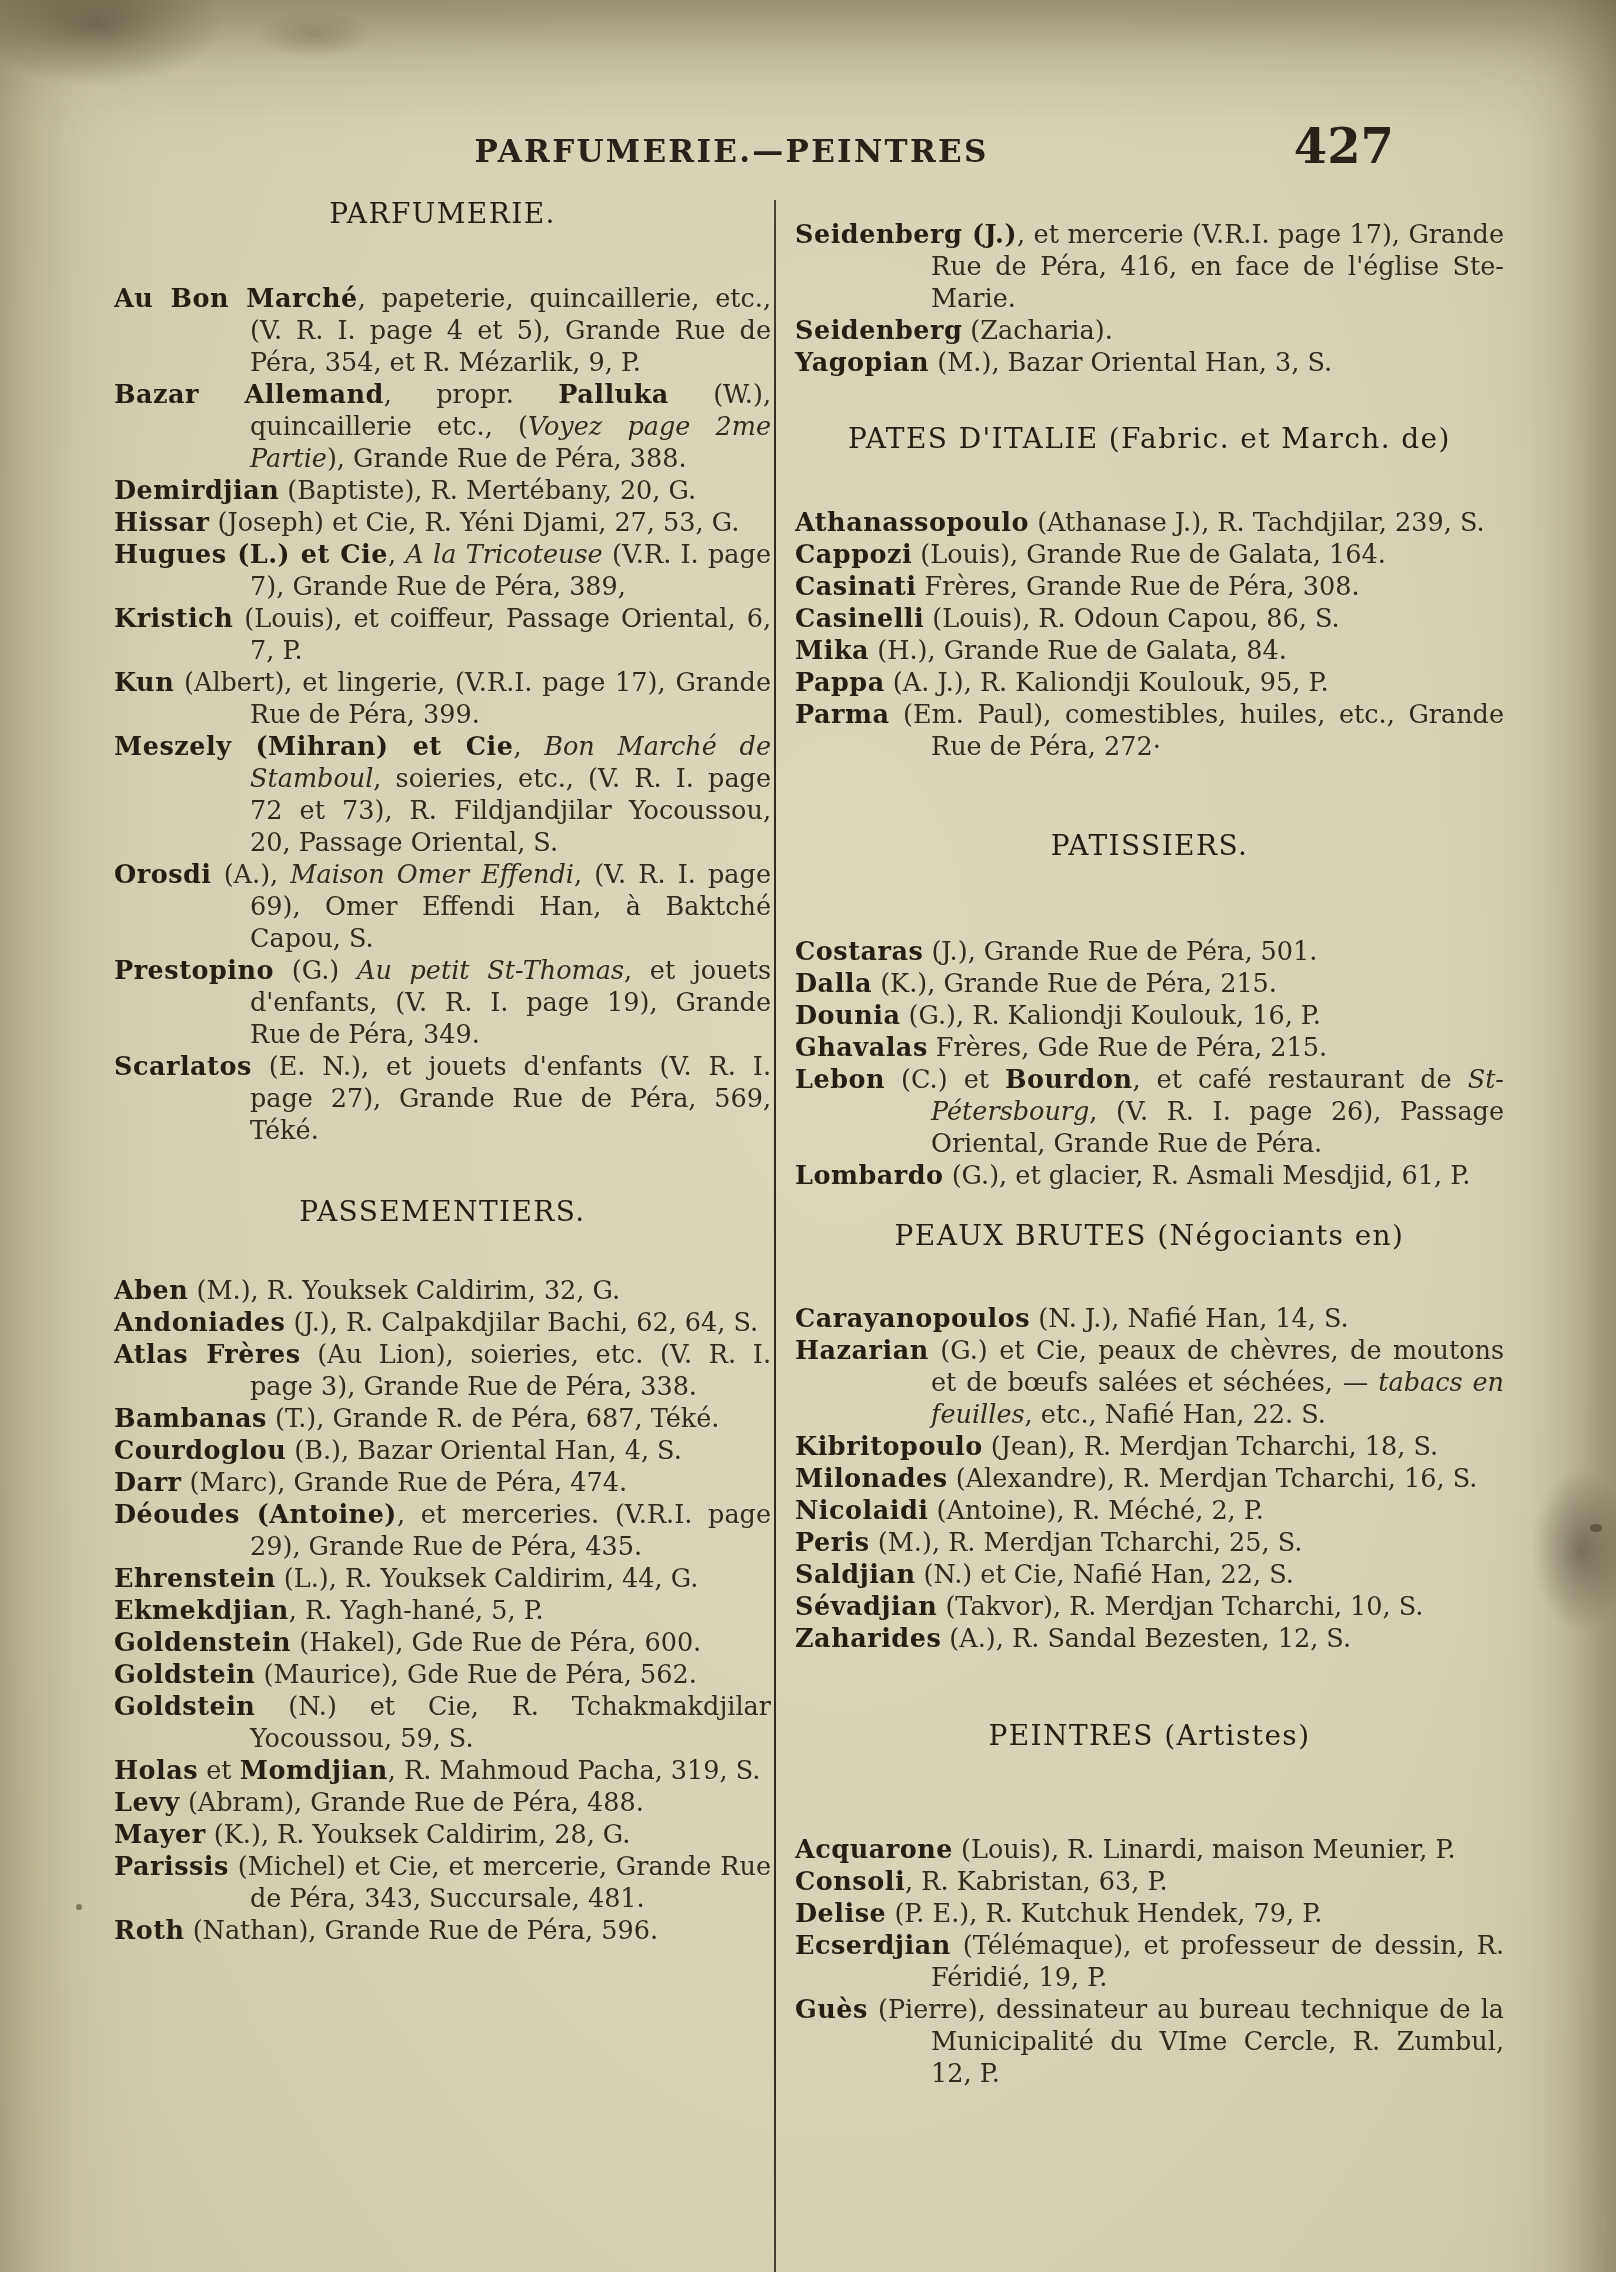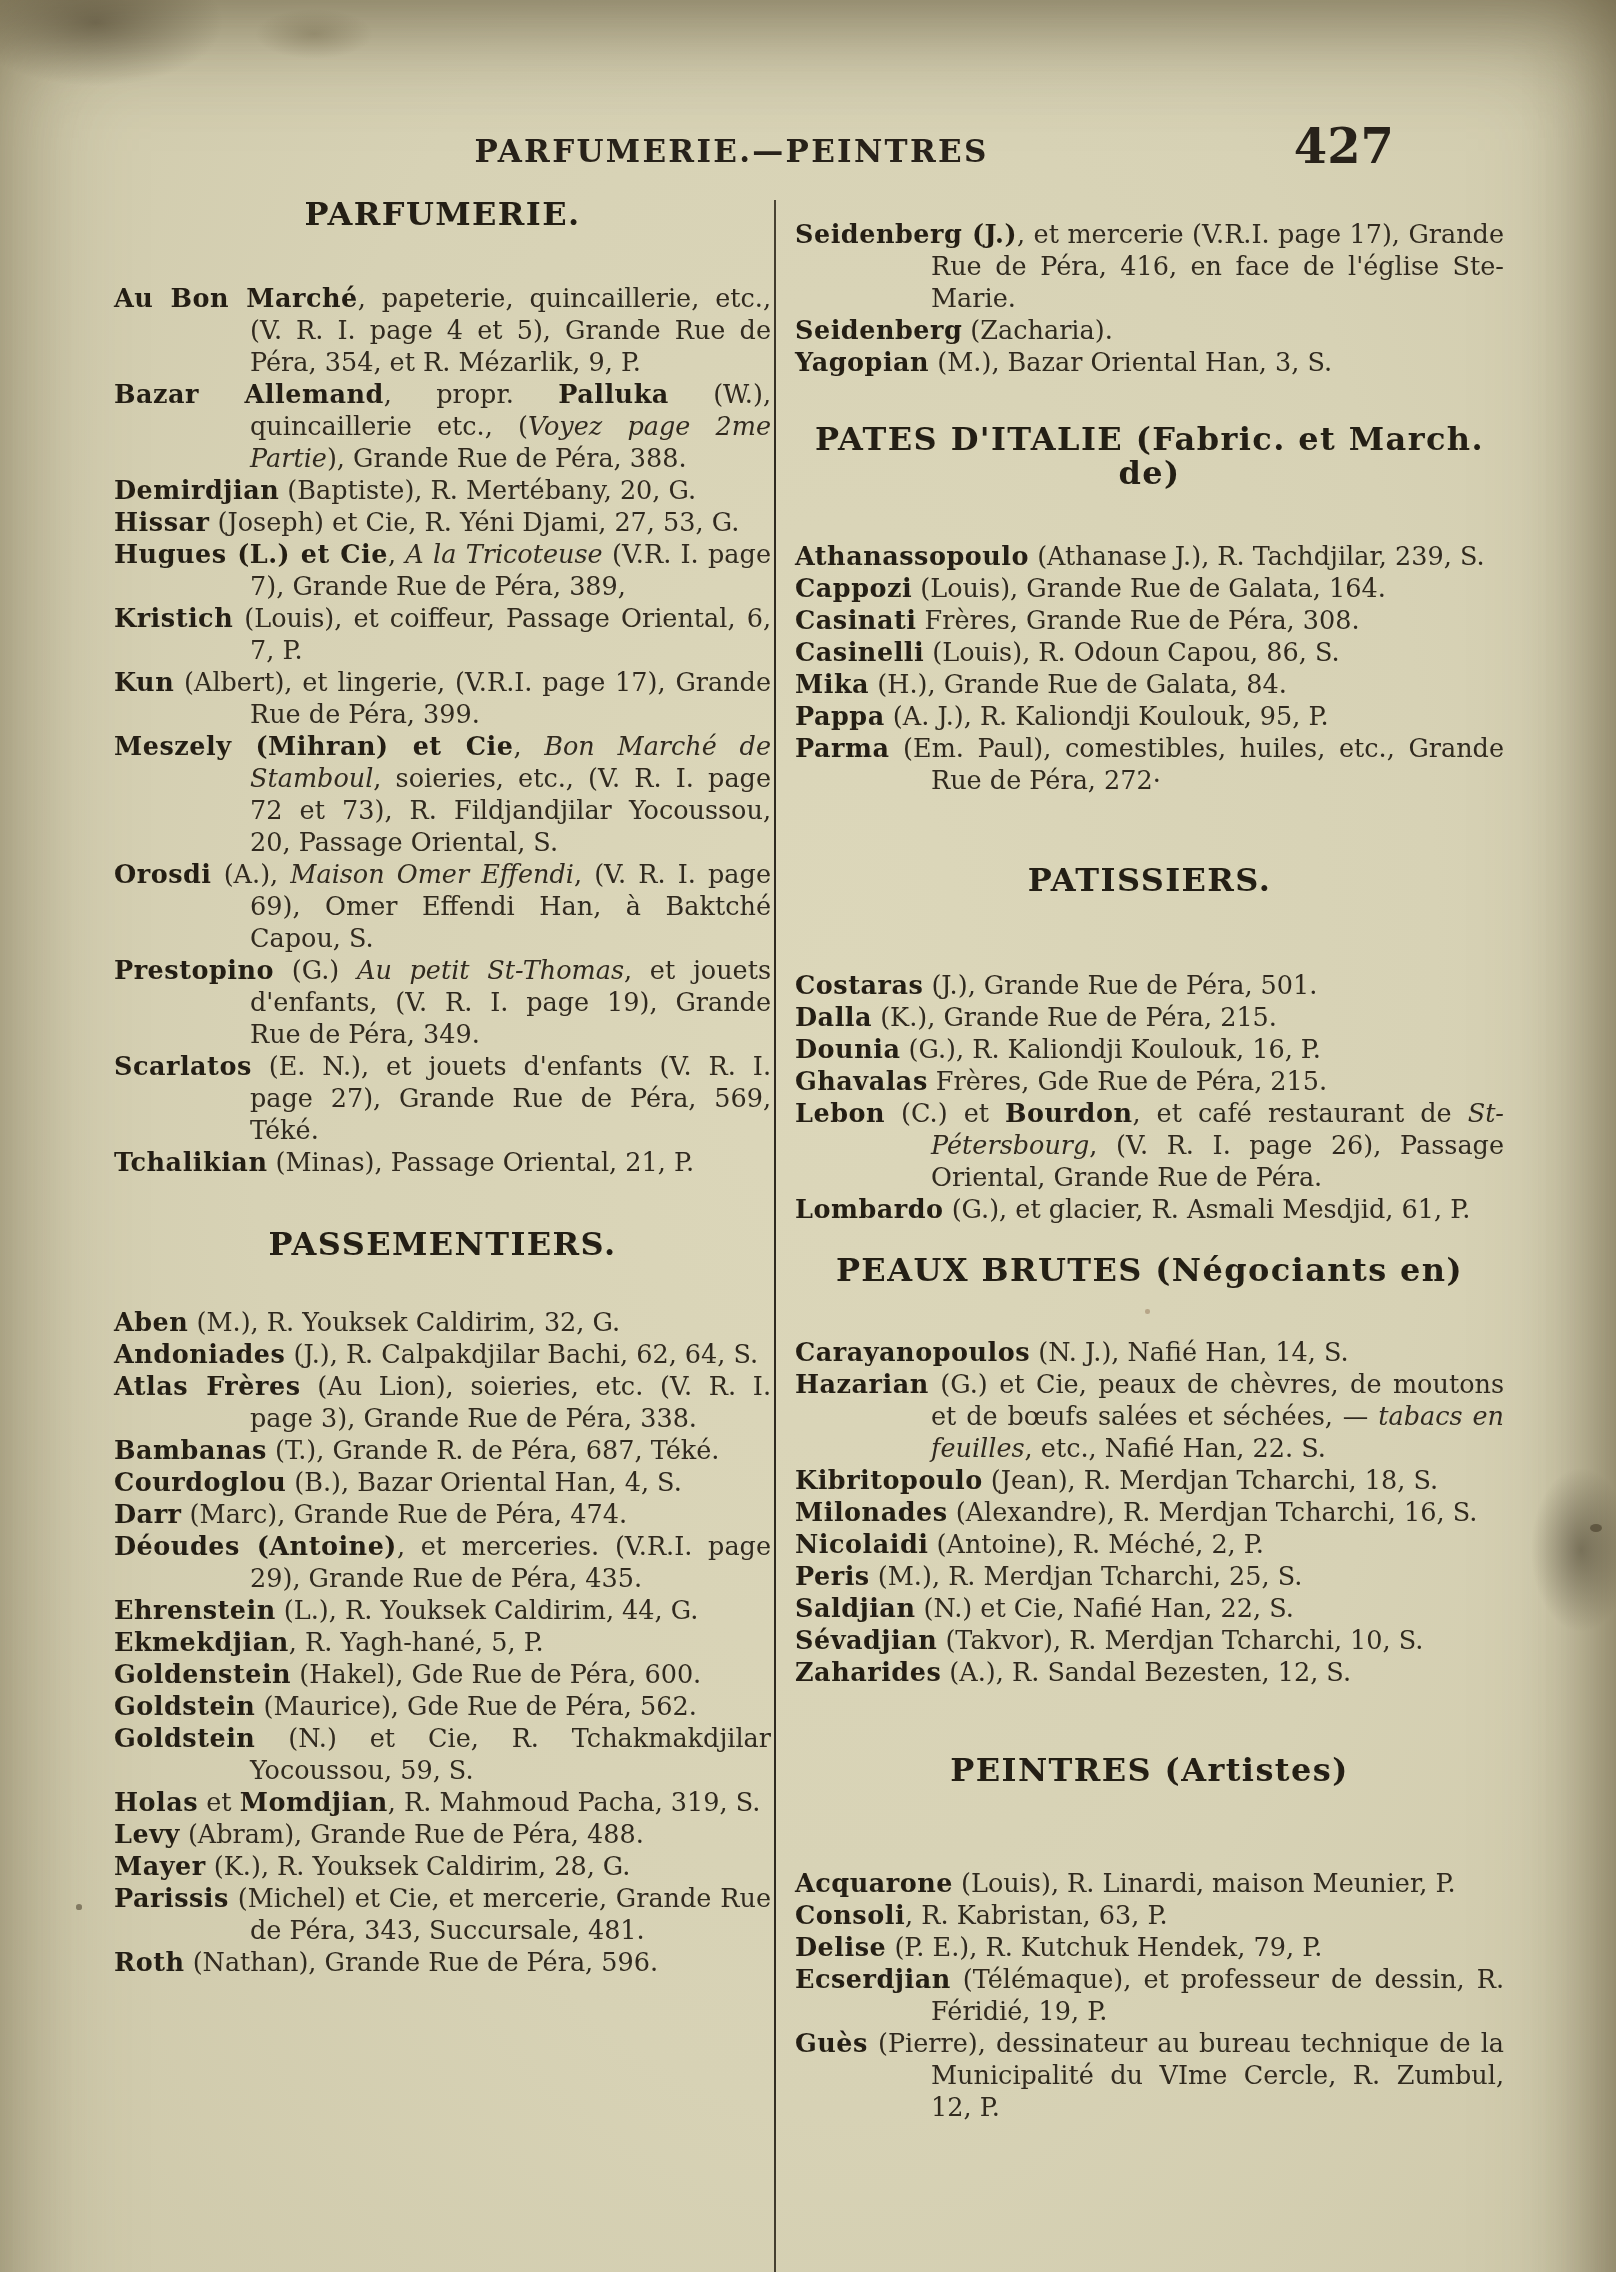--- a/index.html
+++ b/index.html
@@ -29,21 +29,21 @@
     font-size:48px;font-weight:bold;color:#28221a;
   }
   .col{position:absolute;font-size:25.5px;line-height:32px;}
   .col-left{left:114px;top:195px;width:657px;}
   .col-right{left:795px;top:218px;width:709px;}
   .divider{
     position:absolute;left:774px;top:200px;width:2.3px;height:2104px;
     background:linear-gradient(#4a4434,#2e2a20 12%,#2e2a20 88%,#4a4434);
   }
   .heading{
-    font-size:32px;font-weight:bold;text-align:center;
+    font-size:28px;font-weight:normal;text-align:center;
     letter-spacing:1.4px;color:#241f15;line-height:34px;
     margin:64px 0 55px;
   }
   .col-left .section:nth-child(1) .heading{margin:1.8px 0 51px;}
   .col-left .section:nth-child(2) .heading{margin:49px 0 45px;}
   .col-right .section:nth-child(2) .heading{margin:44px 0 50px;}
   .col-right .section:nth-child(3) .heading{margin:67px 0 72px;}
   .col-right .section:nth-child(4) .heading{margin:28px 0 49px;}
   .col-right .section:nth-child(5) .heading{margin:65px 0 80px;}
   .entry{
@@ -87,21 +87,20 @@
         <div class="entry"><span class="nm">Bazar Allemand</span>, propr. <span class="b">Palluka</span> (W.), quincaillerie etc., (<em>Voyez page 2me Partie</em>), Grande Rue de Péra, 388.</div>
         <div class="entry"><span class="nm">Demirdjian</span> (Baptiste), R. Mertébany, 20, G.</div>
         <div class="entry"><span class="nm">Hissar</span> (Joseph) et Cie, R. Yéni Djami, 27, 53, G.</div>
         <div class="entry"><span class="nm">Hugues (L.) et Cie</span>, <em>A la Tricoteuse</em> (V.R. I. page 7), Grande Rue de Péra, 389,</div>
         <div class="entry"><span class="nm">Kristich</span> (Louis), et coiffeur, Passage Oriental, 6, 7, P.</div>
         <div class="entry"><span class="nm">Kun</span> (Albert), et lingerie, (V.R.I. page 17), Grande Rue de Péra, 399.</div>
         <div class="entry"><span class="nm">Meszely (Mihran) et Cie</span>, <em>Bon Marché de Stamboul</em>, soieries, etc., (V. R. I. page 72 et 73), R. Fildjandjilar Yocoussou, 20, Passage Oriental, S.</div>
         <div class="entry"><span class="nm">Orosdi</span> (A.), <em>Maison Omer Effendi</em>, (V. R. I. page 69), Omer Effendi Han, à Baktché Capou, S.</div>
         <div class="entry"><span class="nm">Prestopino</span> (G.) <em>Au petit St-Thomas</em>, et jouets d'enfants, (V. R. I. page 19), Grande Rue de Péra, 349.</div>
         <div class="entry"><span class="nm">Scarlatos</span> (E. N.), et jouets d'enfants (V. R. I. page 27), Grande Rue de Péra, 569, Téké.</div>
-        <div class="entry"><span class="nm">Tchalikian</span> (Minas), Passage Oriental, 21, P.</div>
       </section>
       <section class="section">
         <h2 class="heading">PASSEMENTIERS.</h2>
         <div class="entry"><span class="nm">Aben</span> (M.), R. Youksek Caldirim, 32, G.</div>
         <div class="entry"><span class="nm">Andoniades</span> (J.), R. Calpakdjilar Bachi, 62, 64, S.</div>
         <div class="entry"><span class="nm">Atlas Frères</span> (Au Lion), soieries, etc. (V. R. I. page 3), Grande Rue de Péra, 338.</div>
         <div class="entry"><span class="nm">Bambanas</span> (T.), Grande R. de Péra, 687, Téké.</div>
         <div class="entry"><span class="nm">Courdoglou</span> (B.), Bazar Oriental Han, 4, S.</div>
         <div class="entry"><span class="nm">Darr</span> (Marc), Grande Rue de Péra, 474.</div>
         <div class="entry"><span class="nm">Déoudes (Antoine)</span>, et merceries. (V.R.I. page 29), Grande Rue de Péra, 435.</div>

